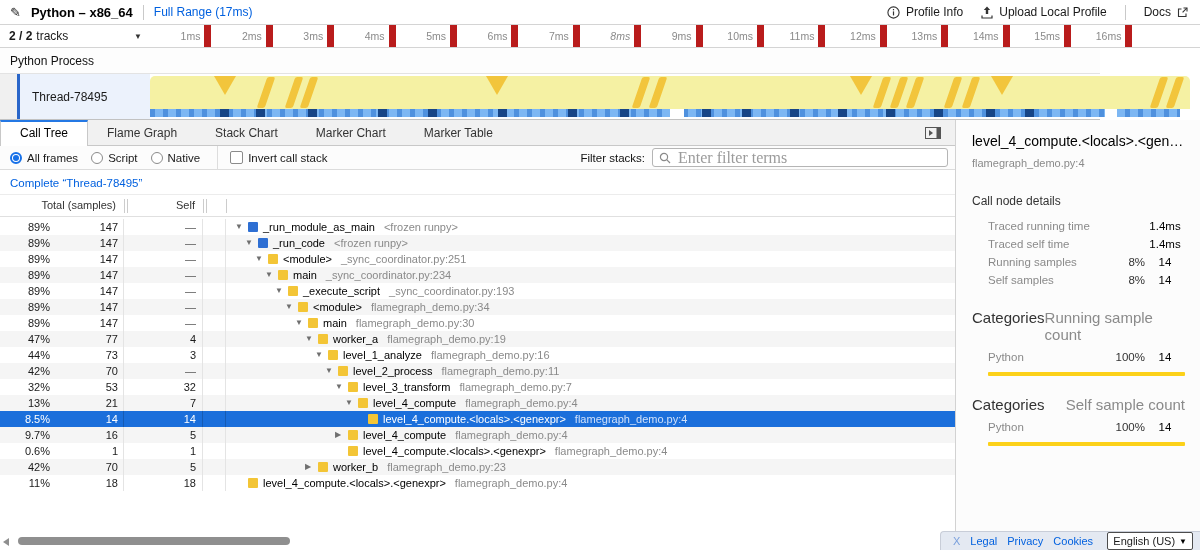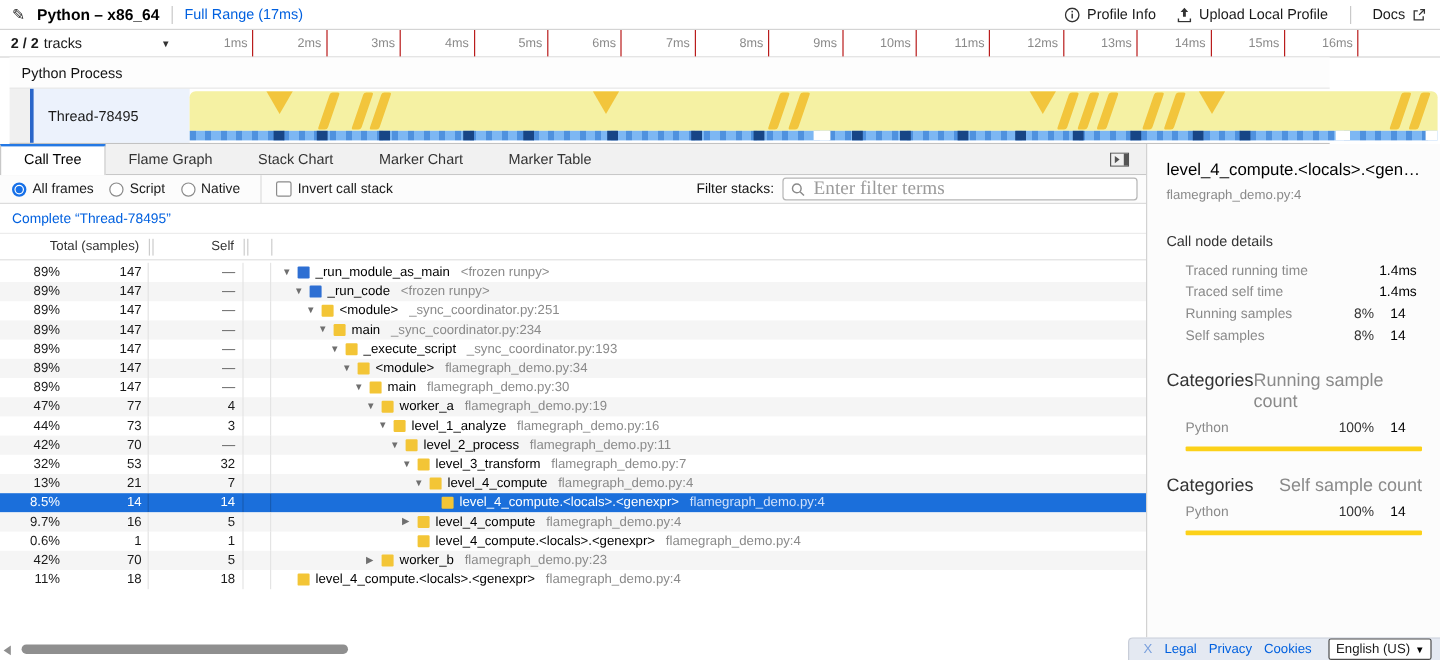--- a/index.html
+++ b/index.html
@@ -13,23 +13,23 @@
   .vdiv{width:1px;height:15px;background:#c9c9c9}
   .bluelink{color:#0060df;font-size:12px;cursor:pointer;text-decoration:none}
   .hdr-right{margin-left:auto;display:flex;align-items:center;gap:18px;padding-right:12px;font-size:12px;color:#1a1a1a}
   .hbtn{display:flex;align-items:center;gap:6px;cursor:pointer}
   
   .timebar{left:0;top:25px;width:1200px;height:22px;background:#fff;border-bottom:1px solid #d4d4d4}
   .tracksel{position:absolute;left:0;top:0;width:150px;height:22px;display:flex;align-items:center;padding-left:9px;box-sizing:border-box;font-size:12px;cursor:pointer}
   .tracksel b{margin-right:4px}
   .tracksel .caret{margin-left:auto;margin-right:8px;font-size:8px;color:#333}
   .ruler{position:absolute;left:150px;top:0;width:1040px;height:22px}
-  .tick{position:absolute;left:0;top:0;height:22px;border-right:1px solid #b91c1c;text-align:right;font-size:10.5px;color:#8a8a8a;line-height:22px;padding-right:4px;box-sizing:border-box}
+  .tick{position:absolute;left:0;top:0;height:22px;border-right:7px solid #b91c1c;text-align:right;font-size:10.5px;color:#8a8a8a;line-height:22px;padding-right:4px;box-sizing:border-box}
   
-  .tracks{left:8px;top:48px;width:1100px;height:72px;background:#fff}
+  .tracks{left:0;top:48px;width:1100px;height:72px;background:#fff}
   .prow{height:25px;border-bottom:1px solid #e3e3e3;display:flex;align-items:center;padding-left:10px;font-size:12px;color:#111;background:#fdfdfd;cursor:pointer}
   .trow{position:relative;height:45px;background:#f0f0f0;border-bottom:1px solid #c2c2c2;cursor:pointer}
   .tlabel{position:absolute;left:17px;top:0;bottom:0;width:133px;background:#ecf2fc;border-left:3px solid #2a66c9;display:flex;align-items:center;padding-left:12px;font-size:12px;color:#1a1a1a;box-sizing:border-box}
   .tgraph{position:absolute;left:150px;top:0;width:1040px;height:45px;background:#fff}
   .band{position:absolute;left:0;top:2px;width:1040px;height:33px;border-radius:5px 5px 0 0;overflow:hidden}
   .mtri{position:absolute;top:0;width:0;height:0;border-left:11px solid transparent;border-right:11px solid transparent}
   .mslash{position:absolute;top:1px;width:8px;height:31px;transform:skewX(-19deg);border-radius:2px}
   .strip{position:absolute;left:0;top:35px;width:1040px;height:8px;background:repeating-linear-gradient(90deg,#4f91de 0 5px,#7db7f3 5px 13px)}
   .sseg{position:absolute;top:0;height:8px}
   
@@ -147,21 +147,21 @@
       <span class="caret">▼</span>
     </div>
     <div class="ruler" id="ruler">
         <div class="tick" style="width: 61.4px;">1ms</div>
         <div class="tick" style="width: 122.8px;">2ms</div>
         <div class="tick" style="width: 184.2px;">3ms</div>
         <div class="tick" style="width: 245.6px;">4ms</div>
         <div class="tick" style="width: 307px;">5ms</div>
         <div class="tick" style="width: 368.4px;">6ms</div>
         <div class="tick" style="width: 429.8px;">7ms</div>
-        <div class="tick" style="width: 491.2px;">8ms</div>
+        <div class="tick" style="width: 491.2px; font-style: italic;">8ms</div>
         <div class="tick" style="width: 552.6px;">9ms</div>
         <div class="tick" style="width: 614px;">10ms</div>
         <div class="tick" style="width: 675.4px;">11ms</div>
         <div class="tick" style="width: 736.8px;">12ms</div>
         <div class="tick" style="width: 798.2px;">13ms</div>
         <div class="tick" style="width: 859.6px;">14ms</div>
         <div class="tick" style="width: 921px;">15ms</div>
         <div class="tick" style="width: 982.4px;">16ms</div>
       </div>
   </div>

